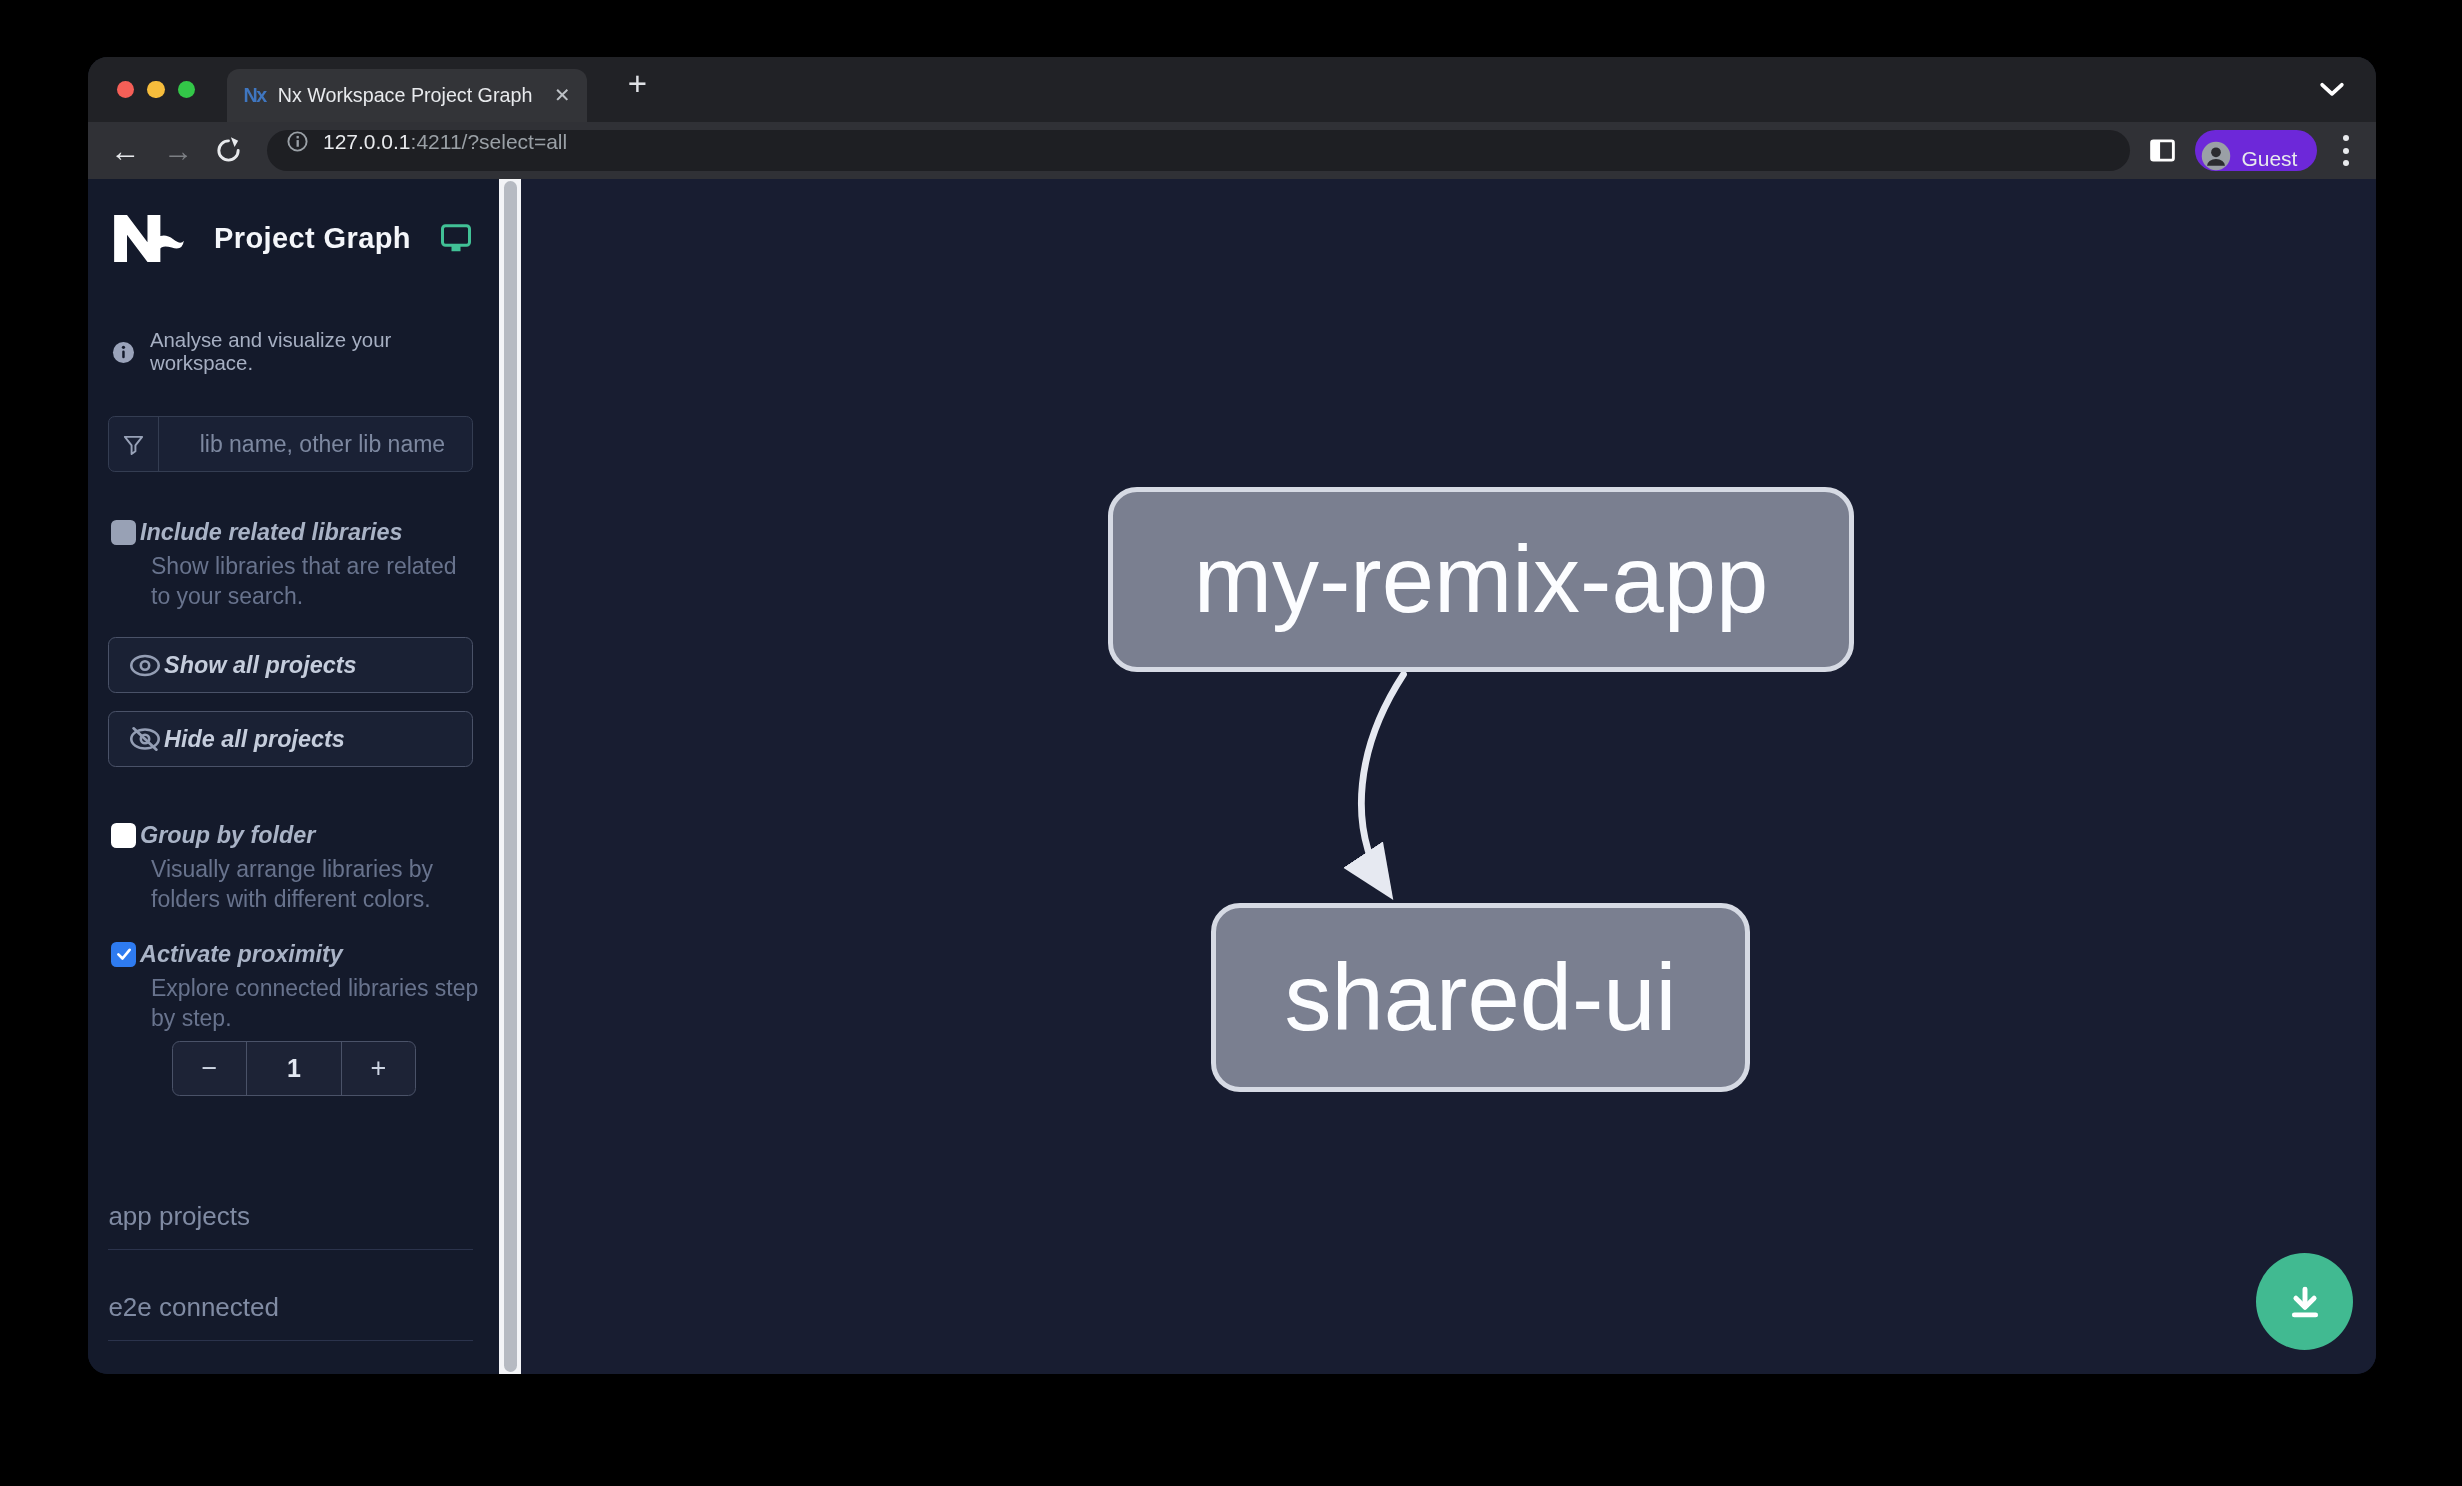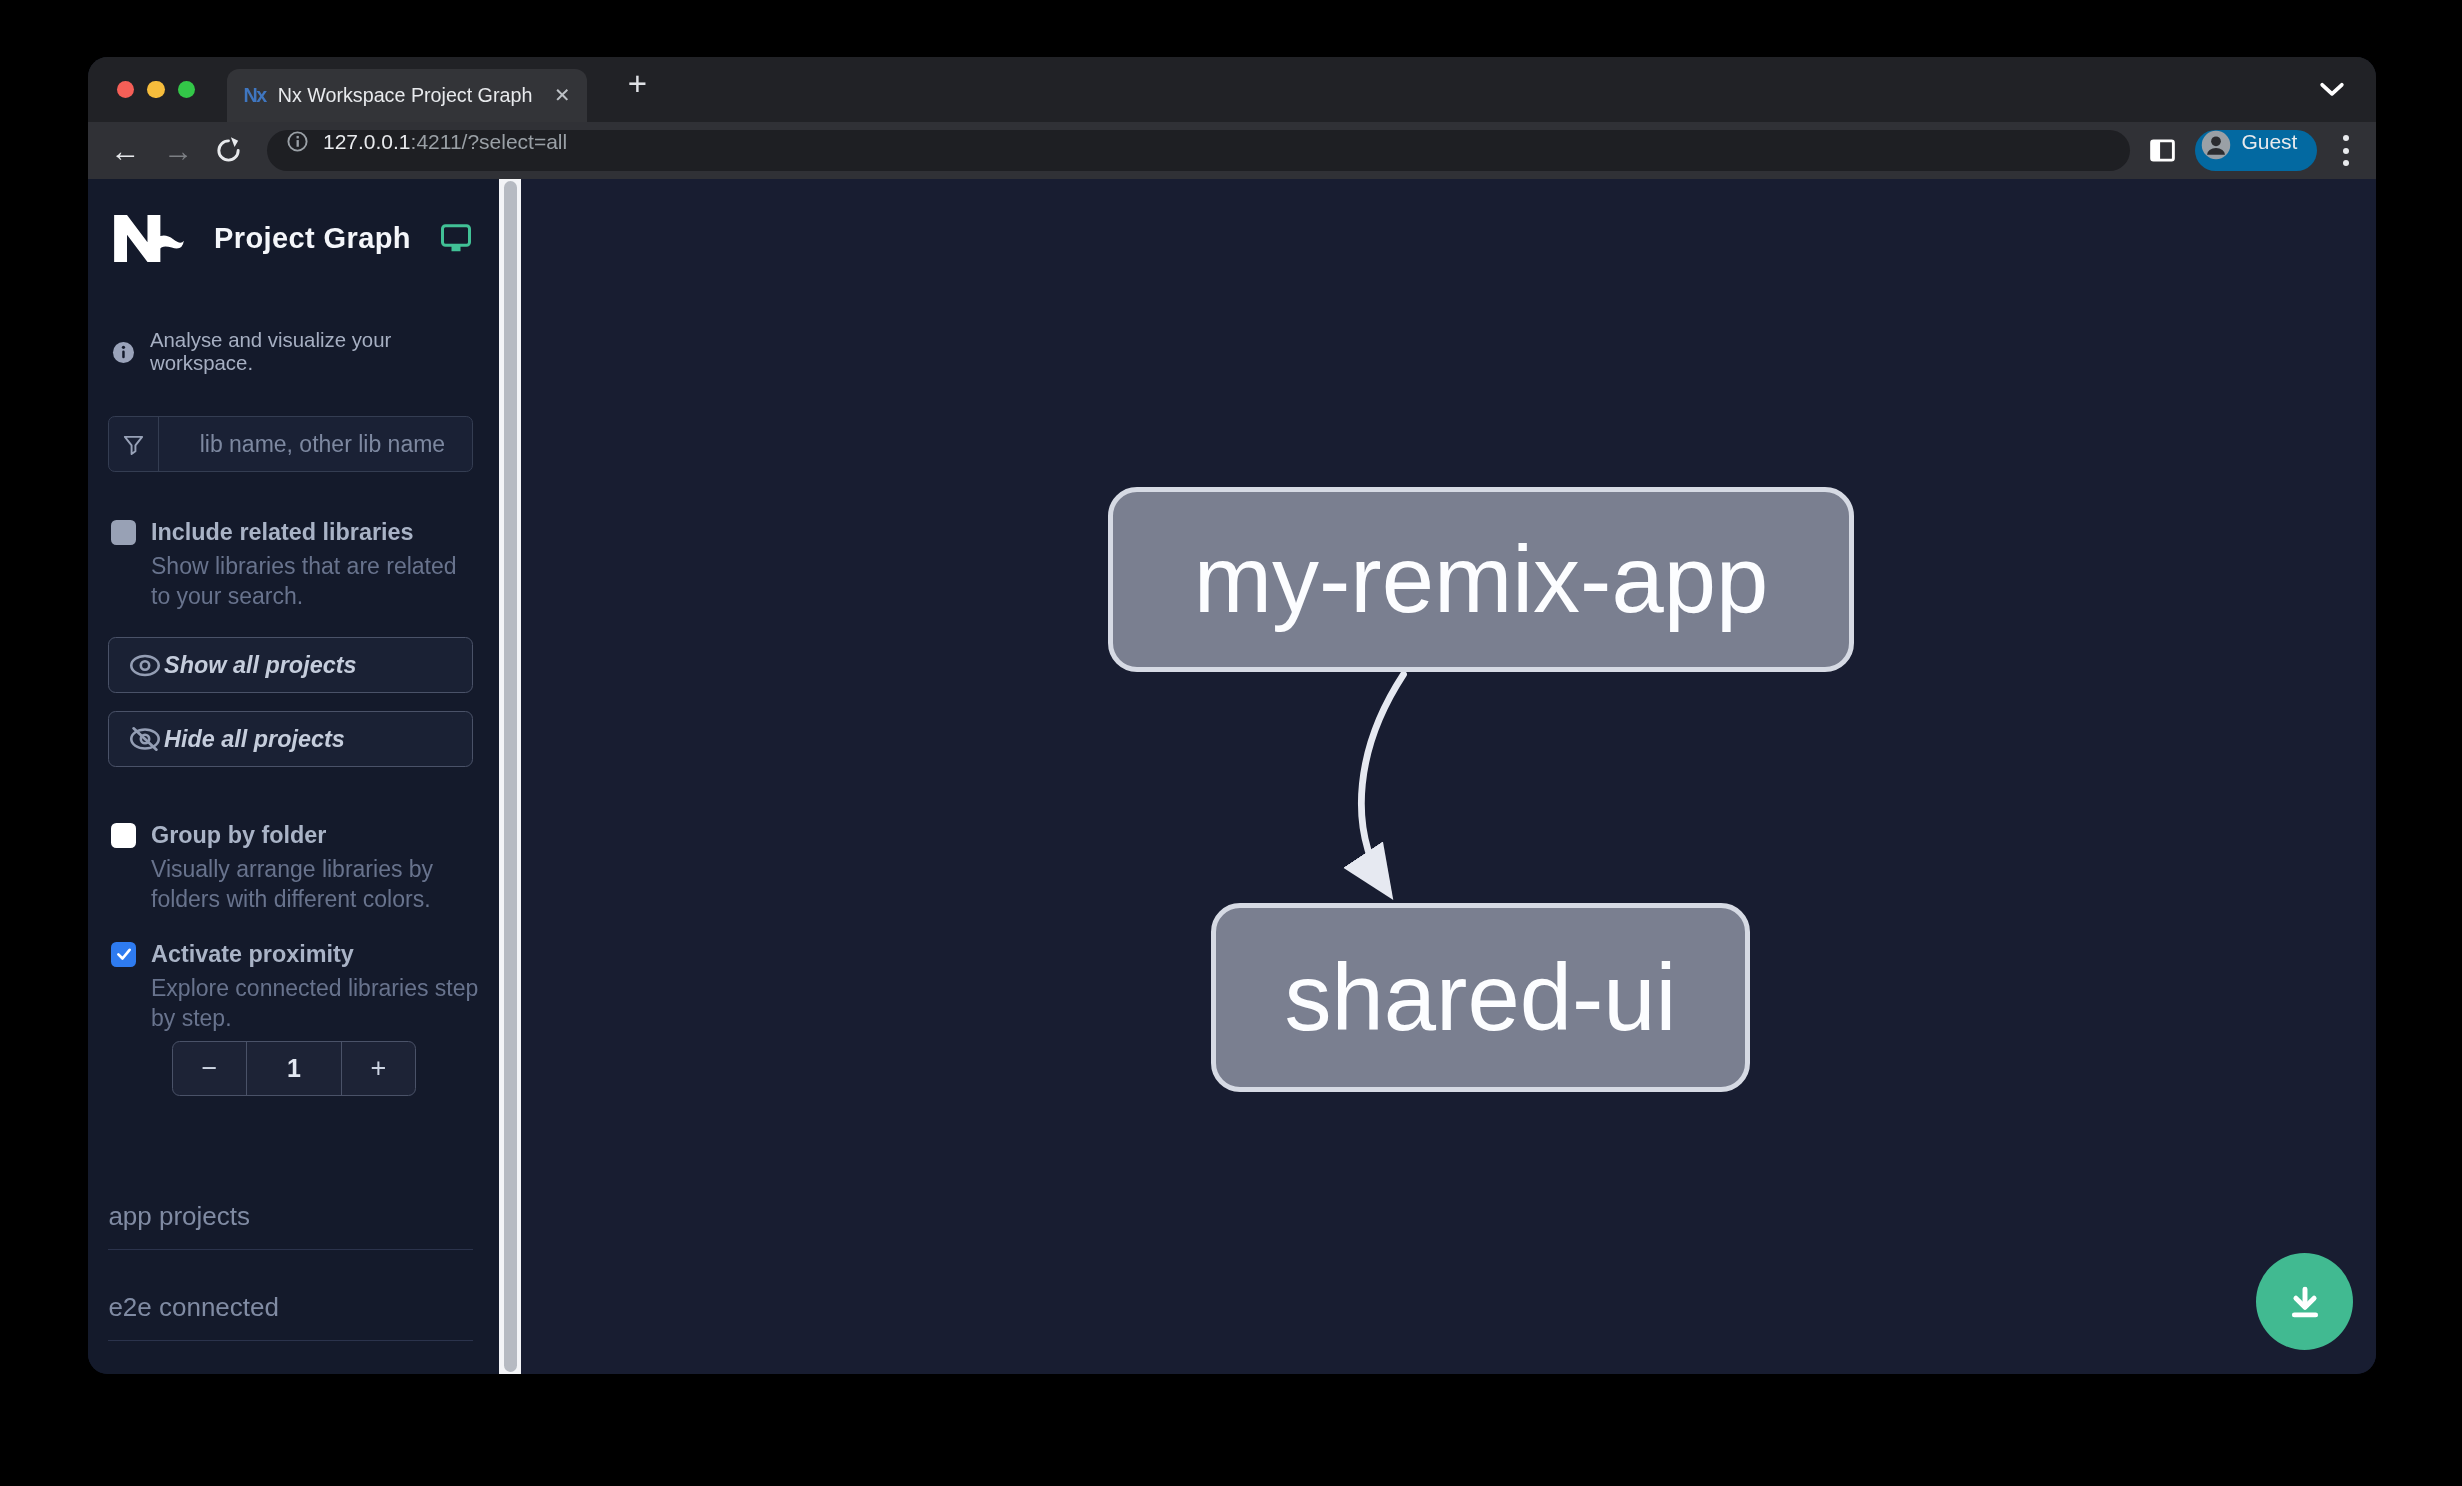--- a/index.html
+++ b/index.html
@@ -26,21 +26,21 @@
 
   
   .toolbar { height: 57px; background: #303136; display: flex; align-items: center;
     padding: 0 19.7px; gap: 18px; flex: none; }
   .navbtn { font-size: 30px; color: #e8eaed; width: 35px; text-align: center; line-height: 1; }
   .navbtn.dim { color: #7c7f84; }
   .urlbar { flex: 1; height: 41px; background: #1e1f23; border-radius: 20.4px; display: flex;
     align-items: flex-start; padding: 0 19.7px; gap: 13.6px; }
   .url { font-size: 21px; color: #e8eaed; white-space: nowrap; }
   .url .muted2 { color: #9aa0a6; }
-  .guest { height: 41px; background: #0369a1; border-radius: 20.4px; display: flex; align-items: flex-start;
+  .guest { height: 41px; background: #6d28d9; border-radius: 20.4px; display: flex; align-items: flex-end;
     gap: 10.6px; padding: 0 19.7px 0 6px; }
   .guest-label { font-size: 21px; color: #e8eaed; }
   .dots { display: flex; flex-direction: column; gap: 6.8px; padding: 0 7.6px; }
   .dots i { width: 6px; height: 6px; border-radius: 50%; background: #e8eaed; }
 
   
   .content { flex: 1; display: flex; min-height: 0; }
   .sidebar { width: 411px; flex: none; background: #141a2b; position: relative; }
   .scrollstrip { width: 22px; flex: none; background: #f3f4f7; position: relative; }
   .scrollthumb { position: absolute; left: 4.5px; top: 2.3px; bottom: 2.3px; width: 13px;
@@ -55,21 +55,21 @@
 
   .searchbox { position: absolute; left: 20.4px; top: 237px; width: 365px; height: 56px;
     background: #1a2135; border: 1.5px solid #343d52; border-radius: 6.8px; display: flex; align-items: center; }
   .search-iconwrap { width: 50px; display: flex; align-items: center; justify-content: center;
     border-right: 1.5px solid #343d52; height: 100%; flex: none; }
   .searchbox input { flex: 1; background: transparent; border: 0; outline: none; color: #cdd4e2;
     font-size: 23px; padding: 0 15px; font-family: "Liberation Sans", sans-serif; text-align: center; }
   .searchbox input::placeholder { color: #7d88a0; }
 
   .opt { position: absolute; left: 23px; width: 363px; }
-  .opt-row { display: flex; align-items: flex-start; gap: 15px; }
+  .opt-row { display: flex; align-items: flex-start; gap: 4px; font-style: italic; }
   .cb { width: 25px; height: 25px; border-radius: 5.3px; flex: none; margin-top: 1.5px;
     display: flex; align-items: center; justify-content: center; }
   .cb.muted { background: #98a1b5; }
   .cb.white { background: #ffffff; }
   .cb.blue { background: #2e7bf0; }
   .opt-label { font-size: 23.4px; font-weight: 600; color: #a9b3c6; line-height: 28px; }
   .opt-desc { font-size: 23px; color: #68738d; line-height: 29.5px; margin: 6px 0 0 40px; }
 
   .sb-btn { position: absolute; left: 20.4px; width: 365px; height: 56px; background: #1a2134;
     border: 1.5px solid #4a5268; border-radius: 7.6px; display: flex; align-items: center; gap: 3px;

